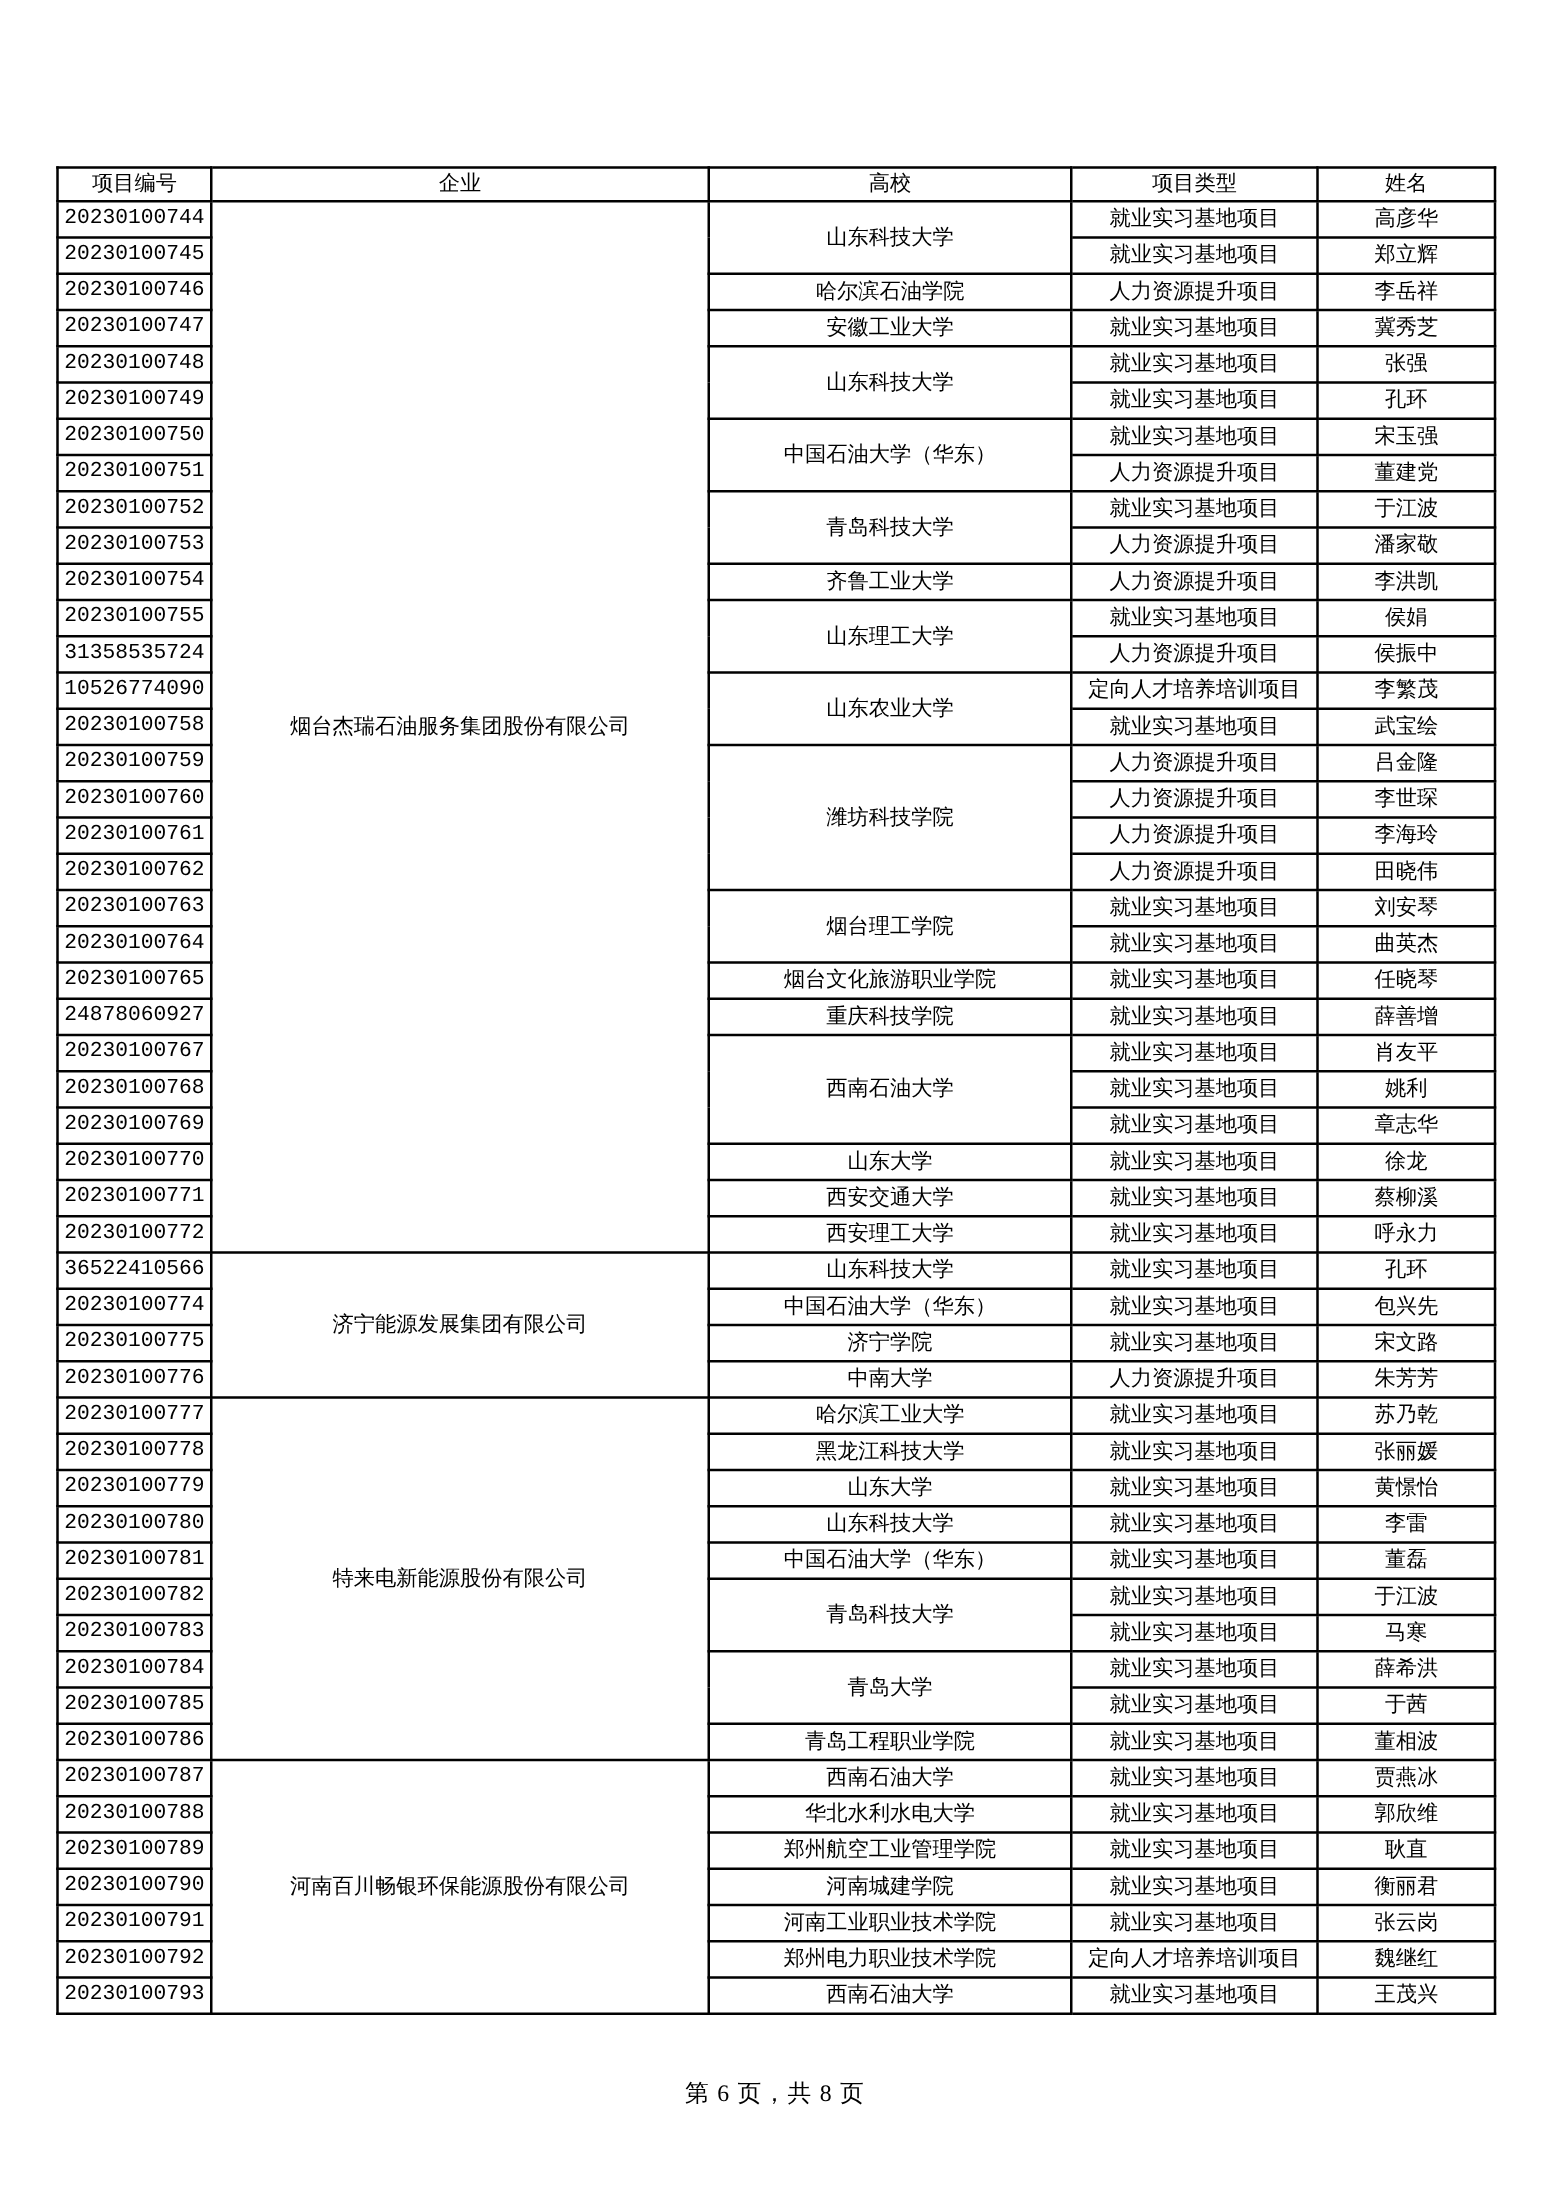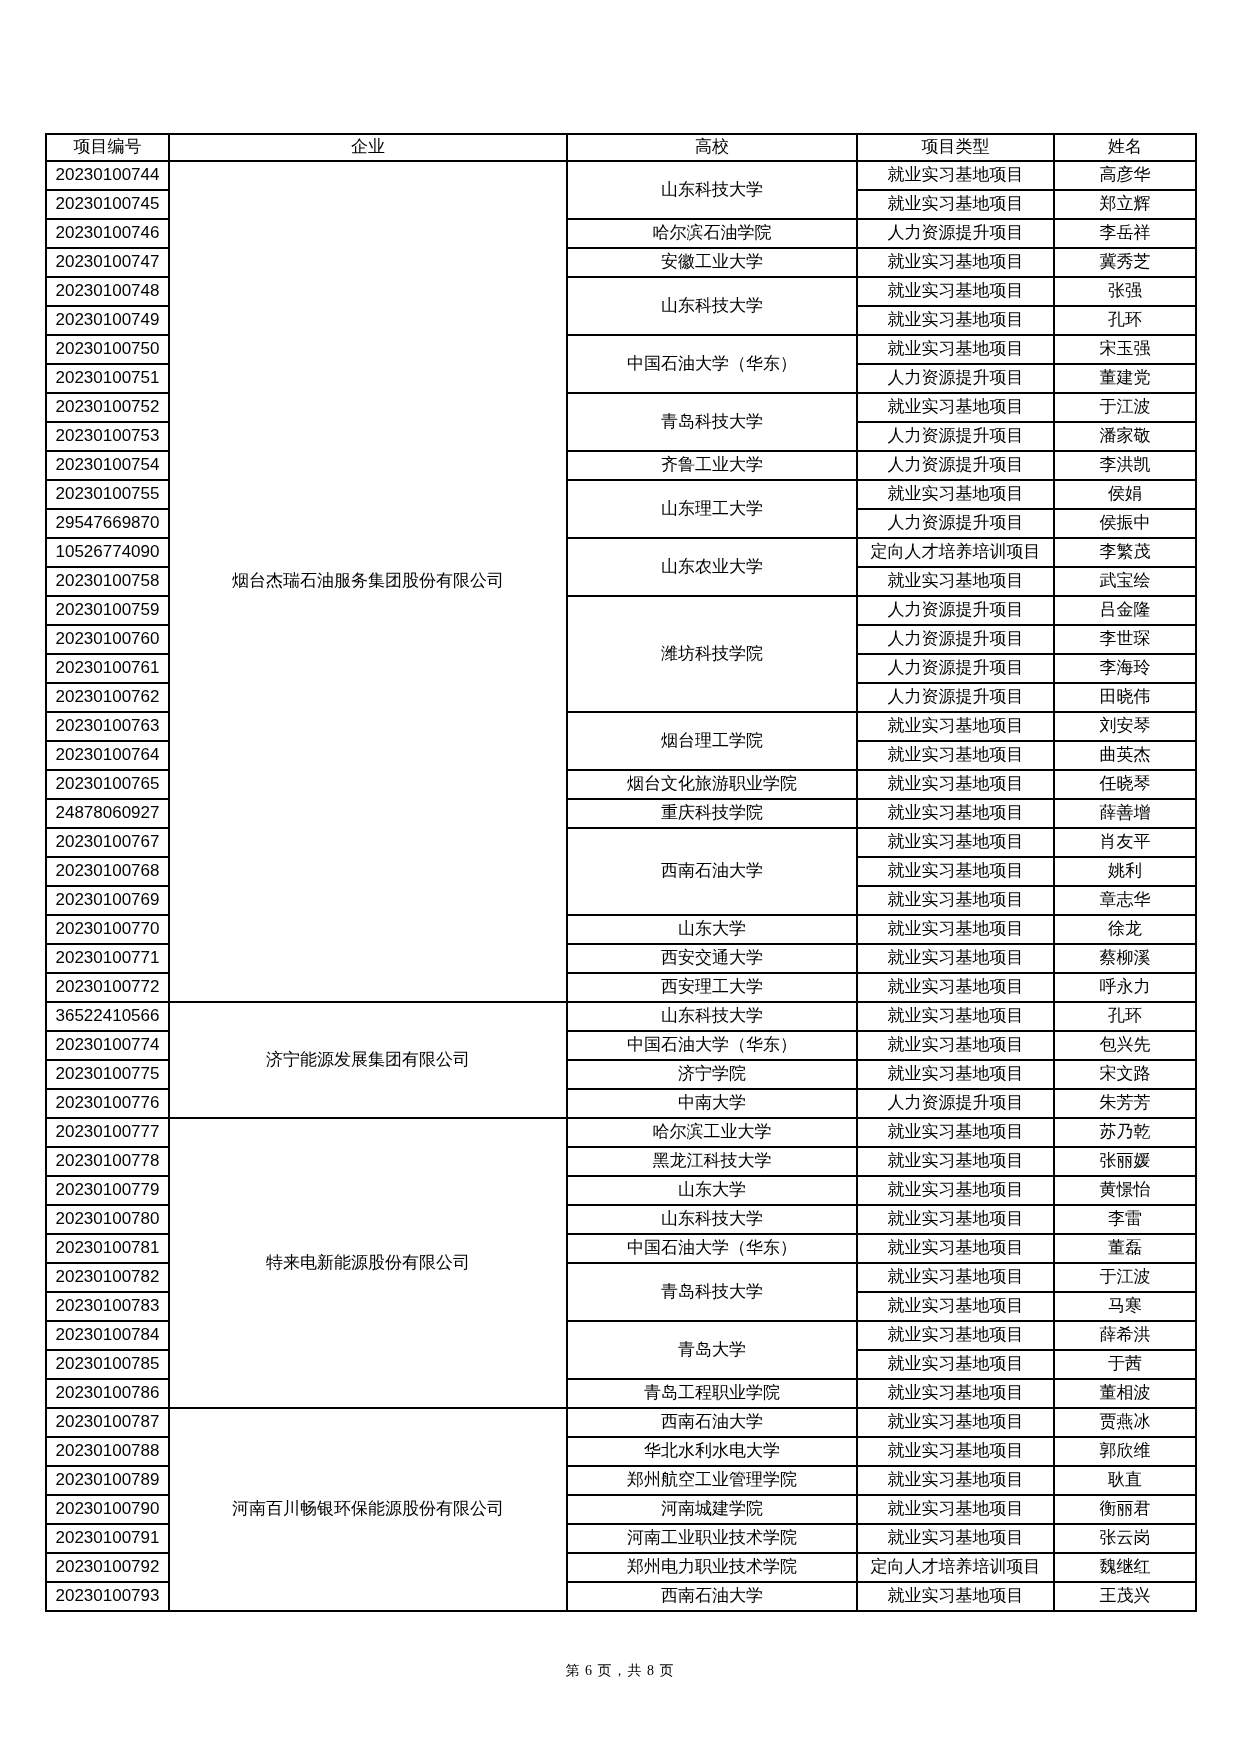--- a/index.html
+++ b/index.html
@@ -34,29 +34,29 @@
     font-size: 17px;
     font-weight: normal;
     line-height: 1.1;
     overflow: hidden;
     white-space: nowrap;
   }
   table.projects th { height: 25px; }
   table.projects td { height: 27px; }
   td.num {
     font-size: 18px;
-    font-family: Liberation Sans, sans-serif;
+    font-family: Liberation Mono, monospace;
   }
   .footer {
     position: absolute;
     top: 1662px;
     left: 0;
     width: 1240px;
     text-align: center;
-    font-size: 14px;
+    font-size: 19px;
     letter-spacing: 1px;
   }
 </style>
 </head>
 <body>
 
 <div class="page">
   <table class="projects">
     <colgroup>
         <col style="width: 123px;">
@@ -138,21 +138,21 @@
           <td>人力资源提升项目</td>
           <td>李洪凯</td>
         </tr>
         <tr>
           <td class="num">20230100755</td>
           <td rowspan="2">山东理工大学</td>
           <td>就业实习基地项目</td>
           <td>侯娟</td>
         </tr>
         <tr>
-          <td class="num">29547669870</td>
+          <td class="num">31358535724</td>
           <td>人力资源提升项目</td>
           <td>侯振中</td>
         </tr>
         <tr>
           <td class="num">10526774090</td>
           <td rowspan="2">山东农业大学</td>
           <td>定向人才培养培训项目</td>
           <td>李繁茂</td>
         </tr>
         <tr>

